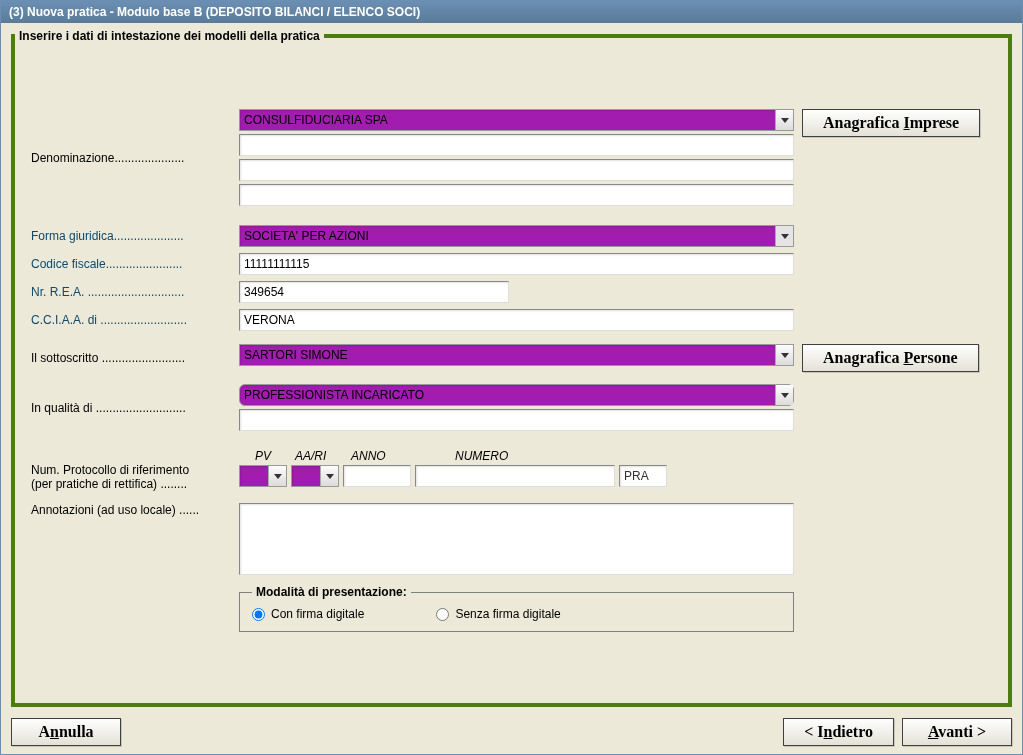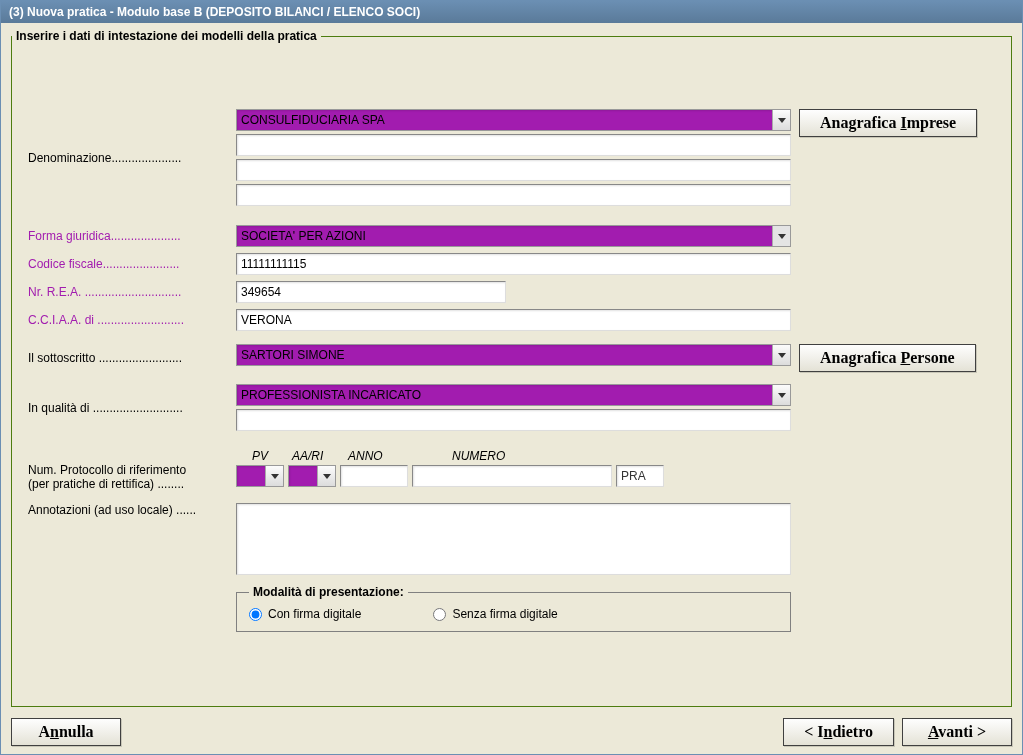--- a/index.html
+++ b/index.html
@@ -24,21 +24,21 @@
     font-weight: bold;
     font-size: 12px;
     padding: 3px 8px;
     display: flex;
     align-items: center;
   }
   .content {
     padding: 6px 10px 10px 10px;
   }
   fieldset.main-fieldset {
-    border: 1px solid #4d7c0f;
+    border: 4px solid #4d7c0f;
     border-radius: 0;
     padding: 0;
     margin: 0;
     position: relative;
     height: 678px;
   }
   fieldset.main-fieldset > legend {
     font-weight: bold;
     font-size: 12px;
     padding: 0 4px;
@@ -55,21 +55,21 @@
     min-height: 24px;
   }
   .label-col {
     width: 208px;
     font-size: 12px;
     color: #000;
     flex-shrink: 0;
     overflow: hidden;
     white-space: nowrap;
   }
-  .label-col.dim { color: #a21caf; }
+  .label-col.dim { color: #0c4a6e; }
   .field-col {
     display: flex;
     flex-direction: column;
     gap: 3px;
   }
   .hstack {
     display: flex;
     align-items: flex-start;
     gap: 8px;
   }
@@ -257,21 +257,21 @@
             </div>
             <button class="btn"><span>Anagrafica </span><span class="ul">P</span><span>ersone</span></button>
           </div>
         </div>
 
         <div class="gap-md"></div>
 
         <div class="row">
           <div class="label-col">In qualità di ...........................</div>
           <div class="field-col">
-            <div class="combo" style="width:555px;">
+            <div class="combo" style="width:555px;border-radius:6px;">
               <div class="combo-text">PROFESSIONISTA INCARICATO</div>
               <div class="combo-btn">
                   <div class="chevron-down"></div>
                 </div>
             </div>
             <input class="txt" style="width: 555px;" value="">
           </div>
         </div>
 
         <div class="gap-lg"></div>

